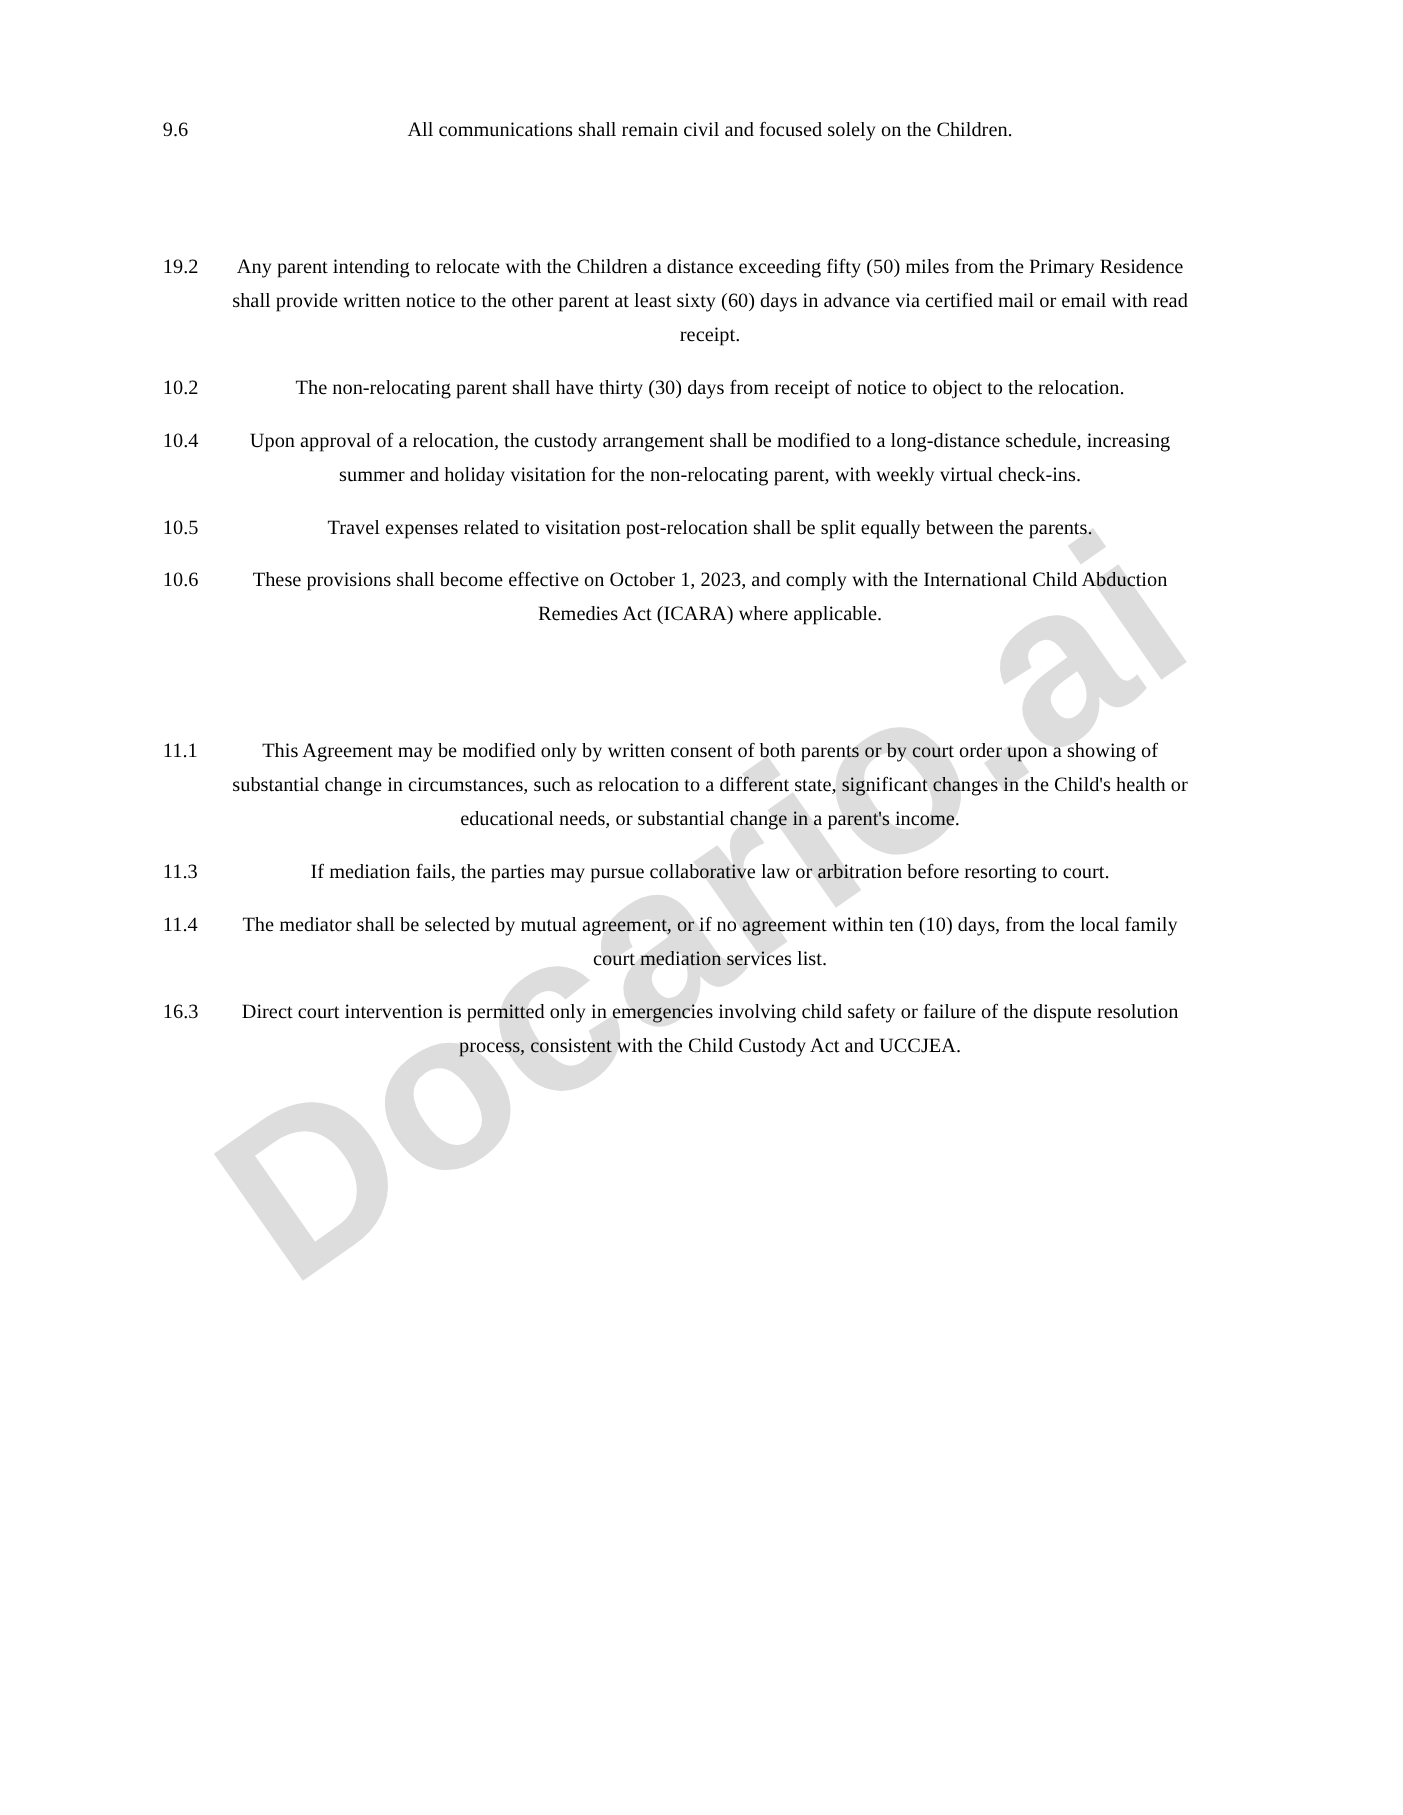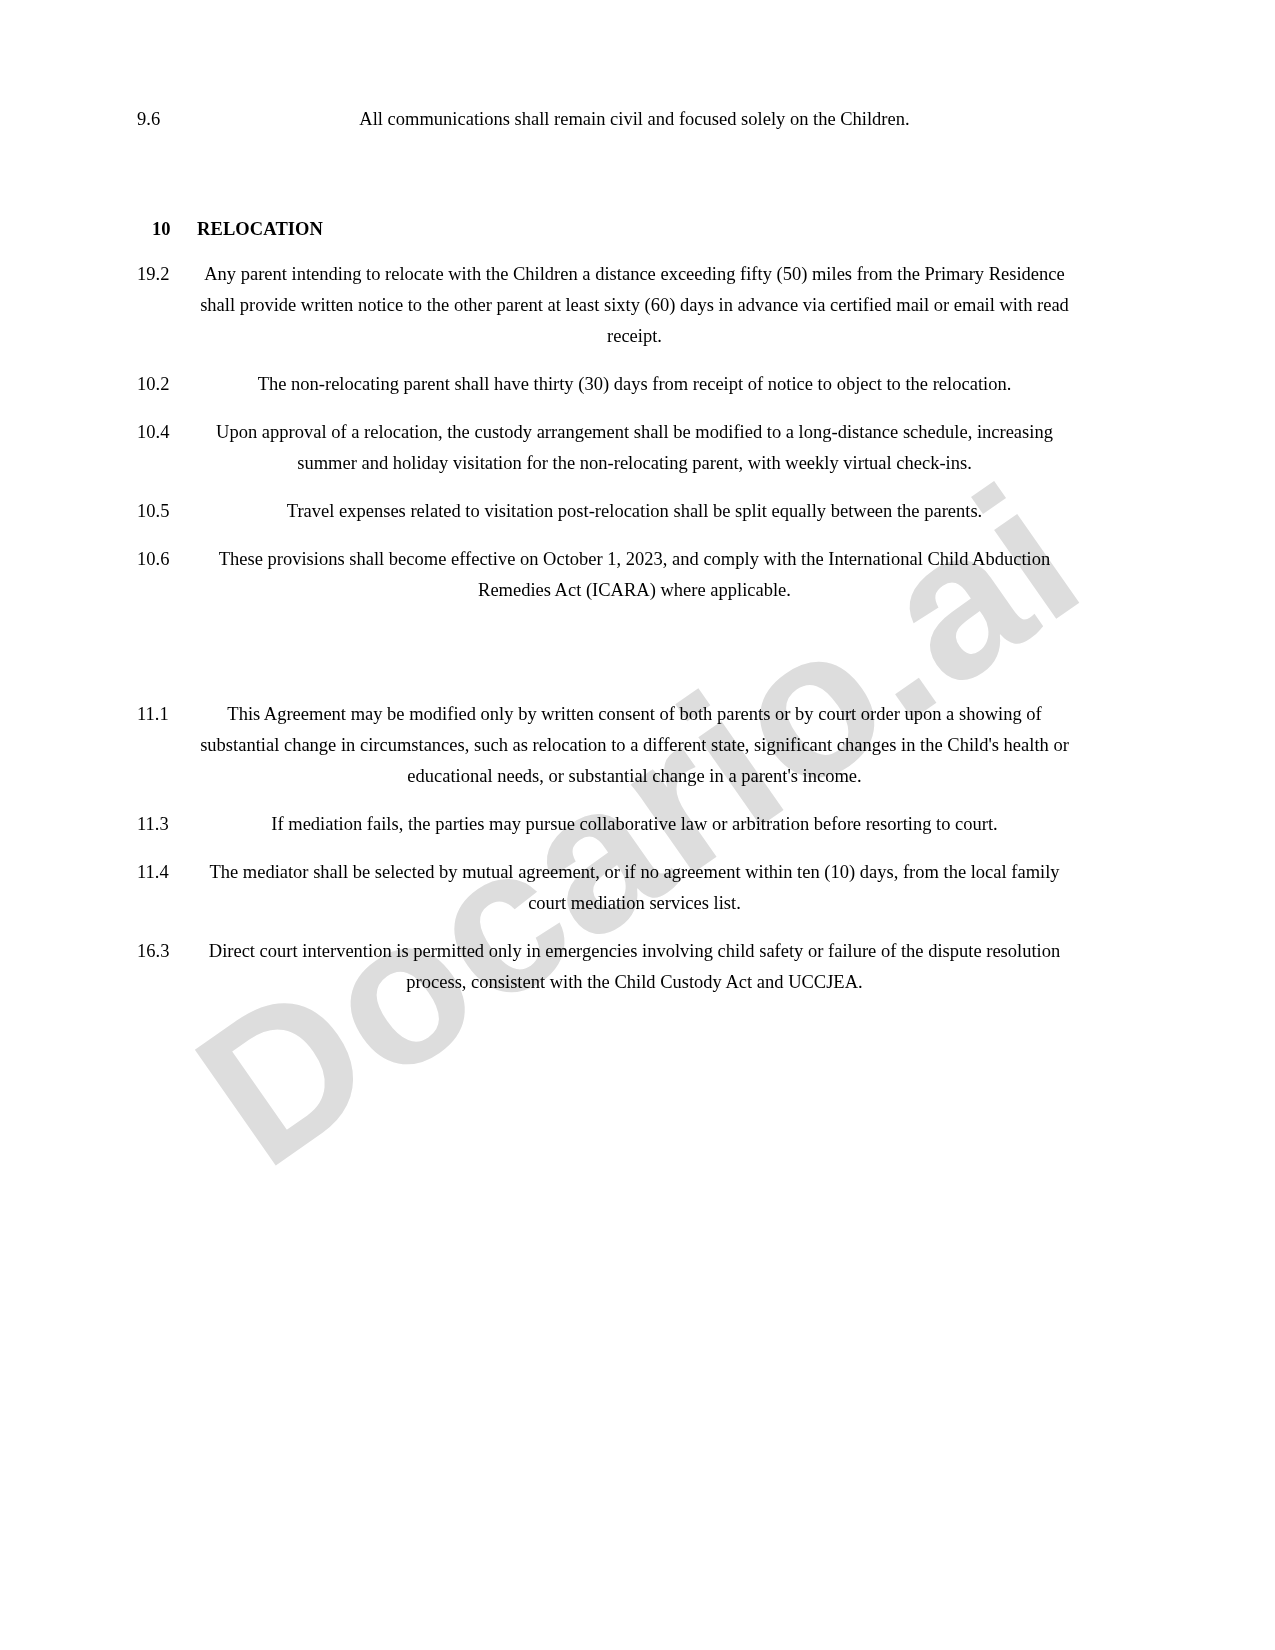--- a/index.html
+++ b/index.html
@@ -31,21 +31,21 @@
     color: #dddddd;
     white-space: nowrap;
     user-select: none;
     pointer-events: none;
     z-index: 0;
   }
 
   
   .content {
     position: absolute;
-    left: 137px;
+    left: 148px;
     top: 104px;
     width: 935px;
     z-index: 2;
   }
 
   .clause {
     display: flex;
     align-items: flex-start;
     margin-bottom: 17px;
   }
@@ -91,24 +91,20 @@
 <div class="page">
 
   <div class="watermark">Docario.ai</div>
 
   <div class="content">
       <div class="clause">
         <div class="clause-num">9.6</div>
         <div class="clause-text">All communications shall remain civil and focused solely on the Children.</div>
       </div>
       <div class="gap-before-heading"></div>
-      <div class="heading">
-        <div class="heading-num">10</div>
-        <div class="heading-text">RELOCATION</div>
-      </div>
       <div class="gap-after-heading"></div>
       <div class="clause">
         <div class="clause-num">19.2</div>
         <div class="clause-text">Any parent intending to relocate with the Children a distance exceeding fifty (50) miles from the Primary Residence shall provide written notice to the other parent at least sixty (60) days in advance via certified mail or email with read receipt.</div>
       </div>
       <div class="clause">
         <div class="clause-num">10.2</div>
         <div class="clause-text">The non-relocating parent shall have thirty (30) days from receipt of notice to object to the relocation.</div>
       </div>
       <div class="clause">

